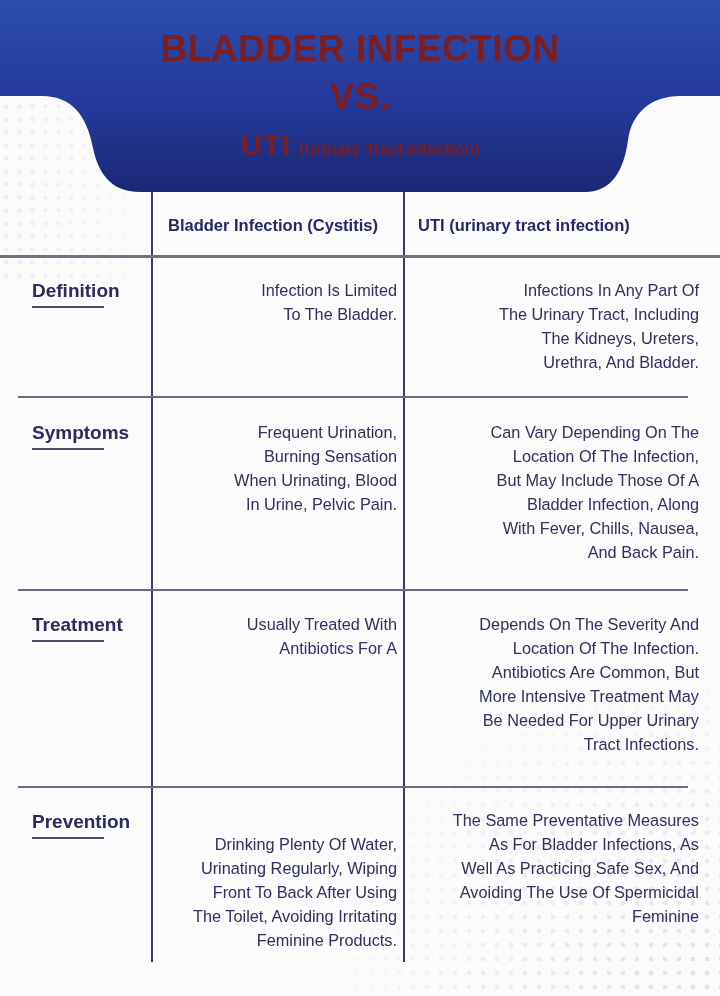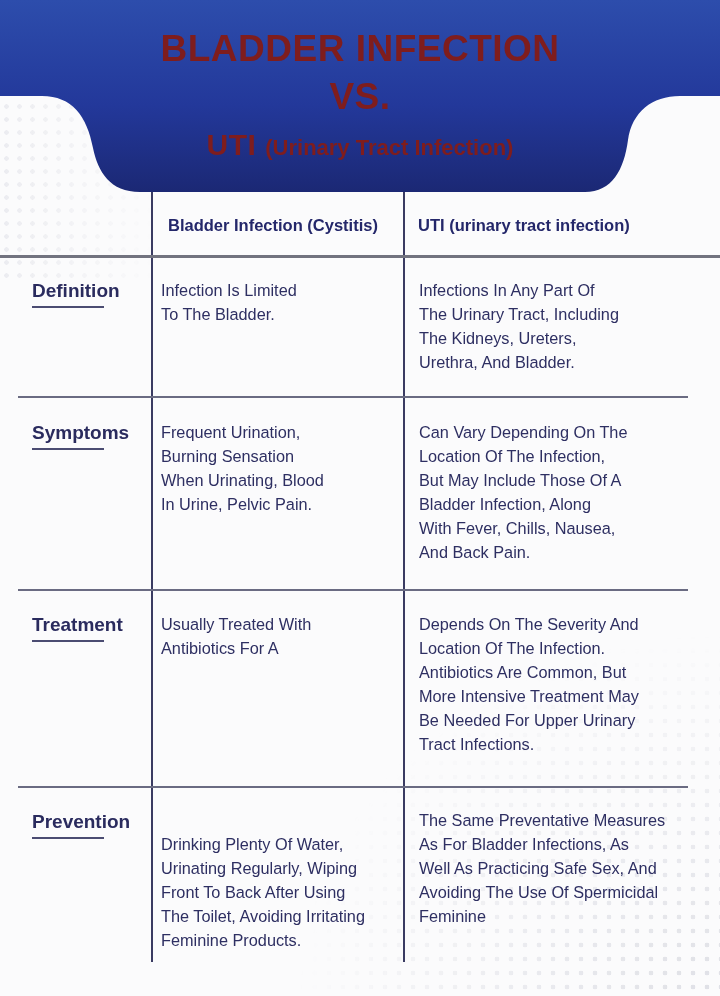--- a/index.html
+++ b/index.html
@@ -29,39 +29,39 @@
   .header-shape {
     position: absolute; left: 0; top: 0; width: 720px; height: 200px; z-index: 1;
   }
   .title {
     position: absolute; left: 0; width: 720px; text-align: center; color: #7f1d1d;
     font-weight: 700; z-index: 2; letter-spacing: 0.5px;
   }
   .title-1 { top: 28px; font-size: 37px; }
   .title-2 { top: 76px; font-size: 37px; }
   .title-3 { top: 128px; font-size: 30px; }
-  .title-3 .small { font-size: 22px; letter-spacing: 0; }
+  .title-3 .small { font-size: 16px; letter-spacing: 0; }
 
   .vline { position: absolute; width: 2px; background: #3a3b62; z-index: 2; }
   .hline { position: absolute; height: 2px; background: #6a6b82; z-index: 2; }
   .hline.header-sep { height: 3px; background: #72737f; }
 
   .col-head {
     position: absolute; top: 216px; font-size: 16.5px; font-weight: 700; color: #24276a; z-index: 3;
   }
   .row-label {
     position: absolute; left: 32px; font-size: 19px; font-weight: 700; color: #2a2b5e; z-index: 3; text-align: right;
   }
   .row-label .ul {
     position: absolute; left: 0; bottom: -6px; width: 72px; height: 2px; background: #4b4c72;
   }
   .cell {
     position: absolute; font-size: 16.3px; line-height: 24px; color: #2e2f62; z-index: 3;
   }
-  .cell span { display: block; white-space: nowrap; }
+  .cell span { display: block; white-space: nowrap; text-align: right; }
   .c1 { left: 161px; width: 236px; }
   .c2 { left: 419px; width: 280px; }
 </style>
 </head>
 <body>
 
 <div class="bg-dots"></div>
 <div class="bg-dots-left"></div>
 
 <svg class="header-shape" viewBox="0 0 720 200" width="720" height="200">

